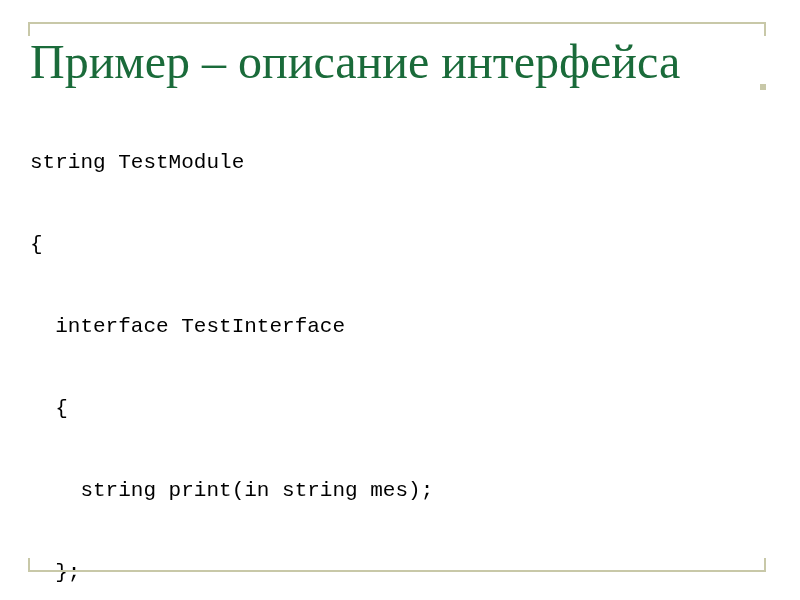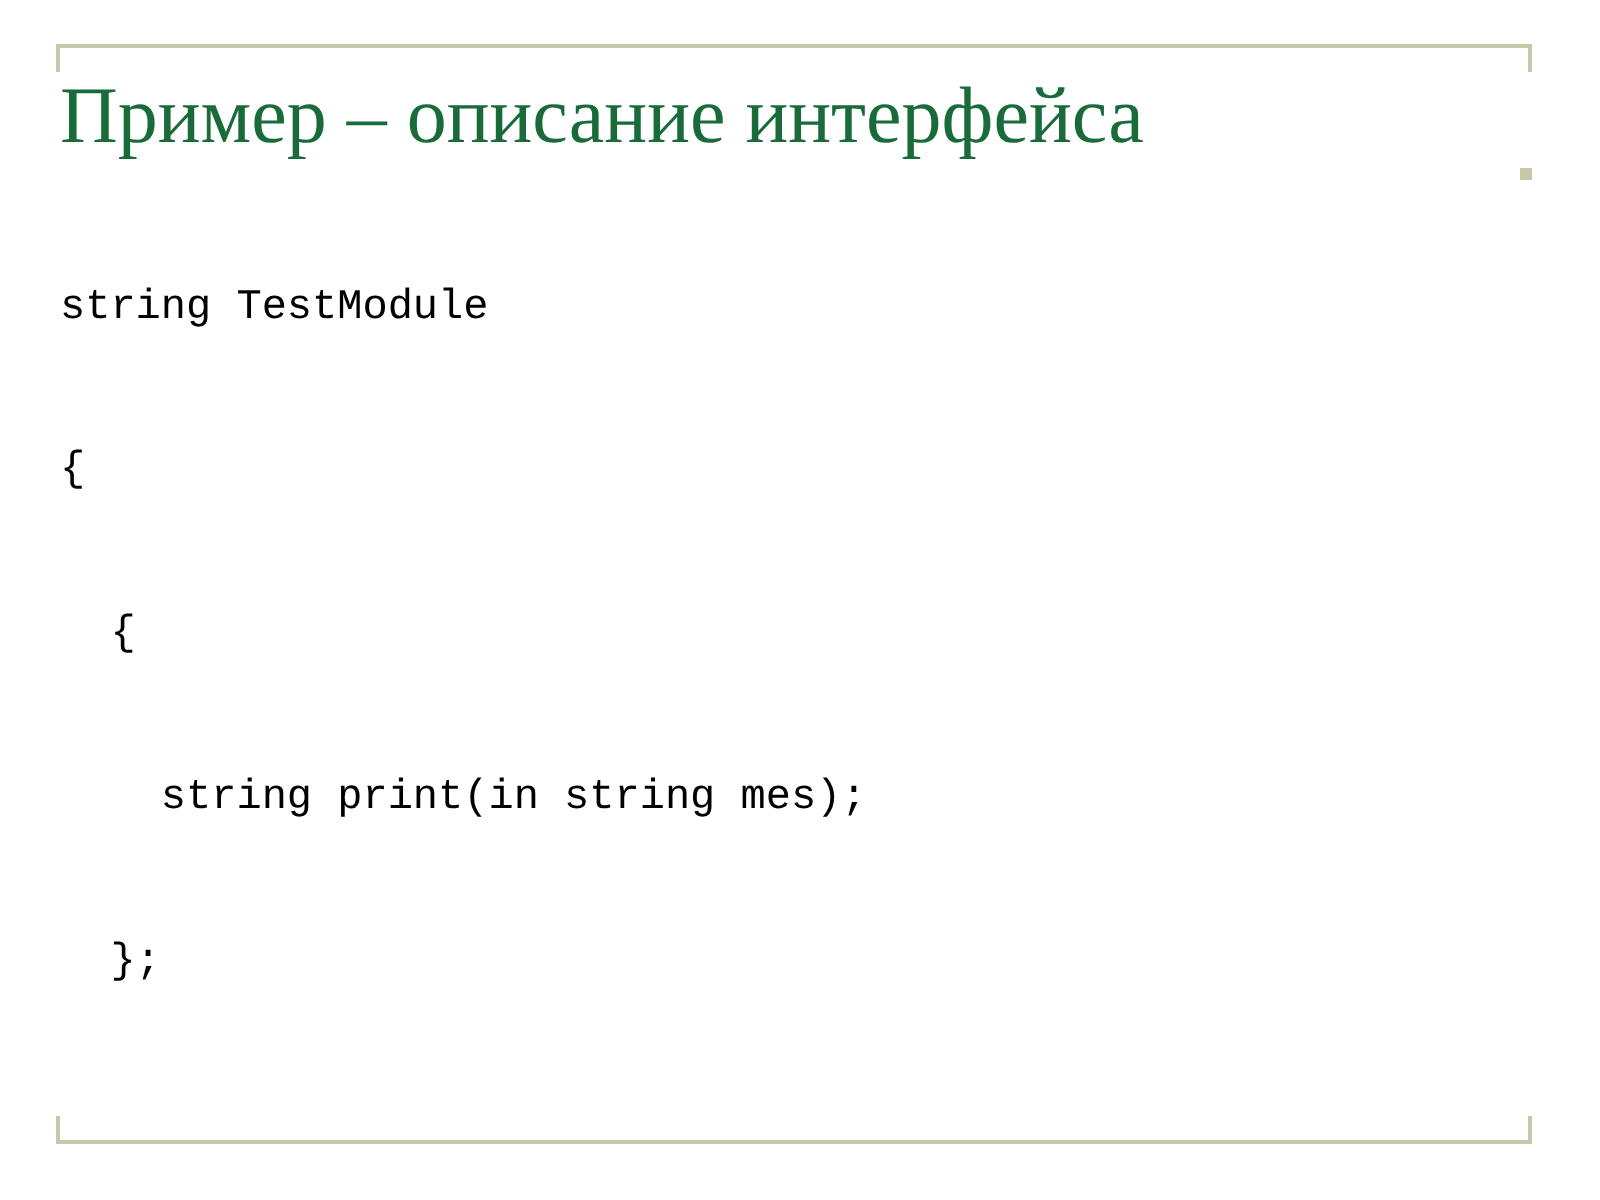--- a/index.html
+++ b/index.html
@@ -39,21 +39,21 @@
     position: absolute;
     width: 6px;
     height: 6px;
     background: #c8c8a8;
     right: 10px;
     top: 62px;
   }
   .title {
     font-family: Georgia, 'Times New Roman', serif;
     color: #1a6b3a;
-    font-size: 40px;
+    font-size: 48px;
     line-height: 1.1;
     padding: 14px 6px 6px 6px;
     font-weight: normal;
   }
   .body {
     padding: 0 6px 0 6px;
     color: #000000;
     font-size: 19px;
     line-height: 1.35;
   }
@@ -72,20 +72,21 @@
   <div class="tick-left top"></div>
   <div class="tick-right top"></div>
   <div class="dot"></div>
 
   <h1 class="title">Пример – описание интерфейса</h1>
 
   <div class="body">
     <div class="code">
       <div>string TestModule</div>
       <div>{</div>
+      <div>  interface TestInterface</div>
       <div>  {</div>
       <div>    string print(in string mes);</div>
       <div>  };</div>
       
     </div>
 
   </div>
 
   <div class="rule-bottom"></div>
   <div class="tick-left bot"></div>

